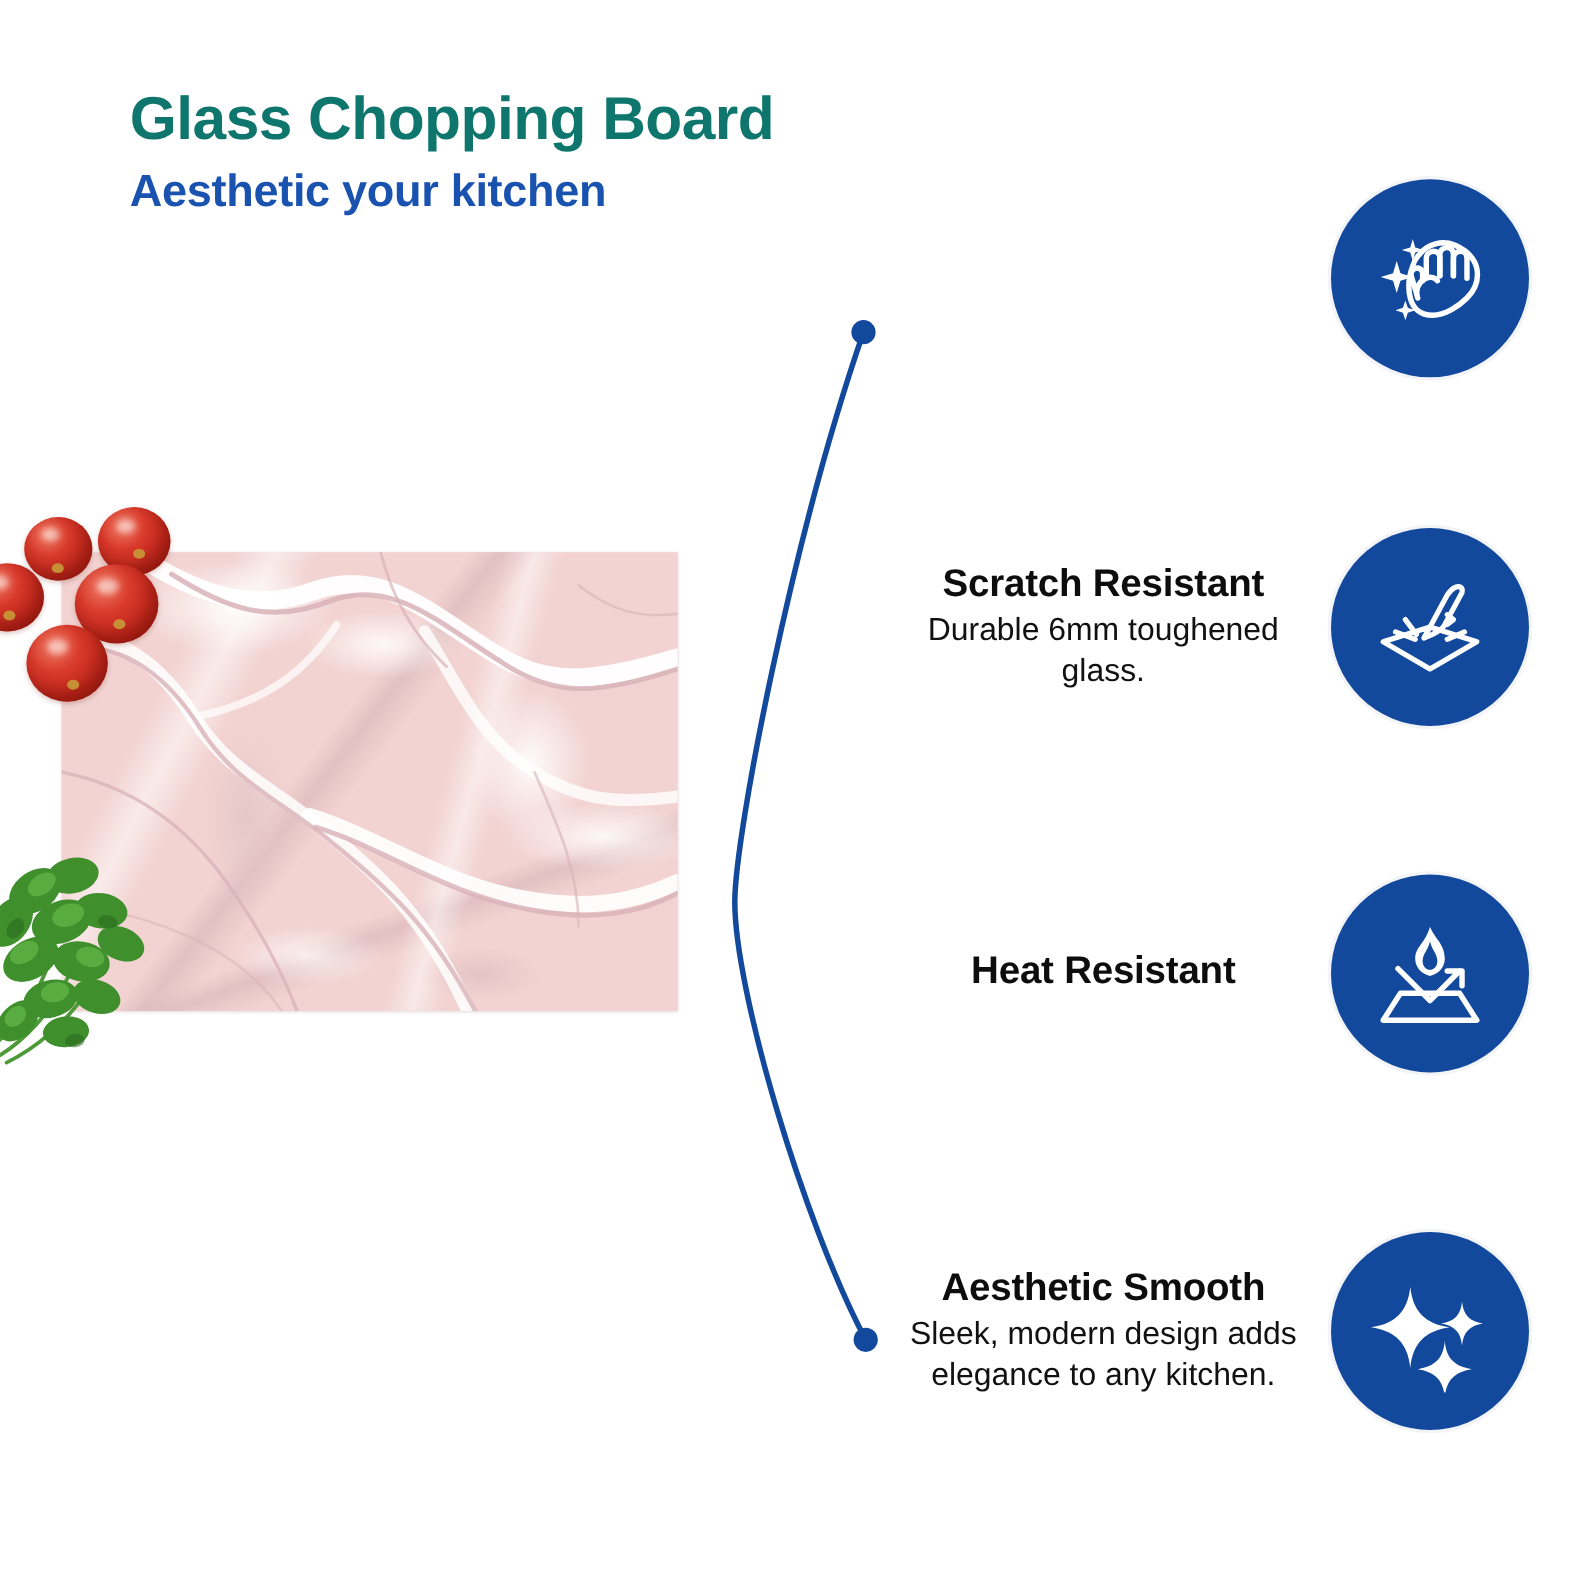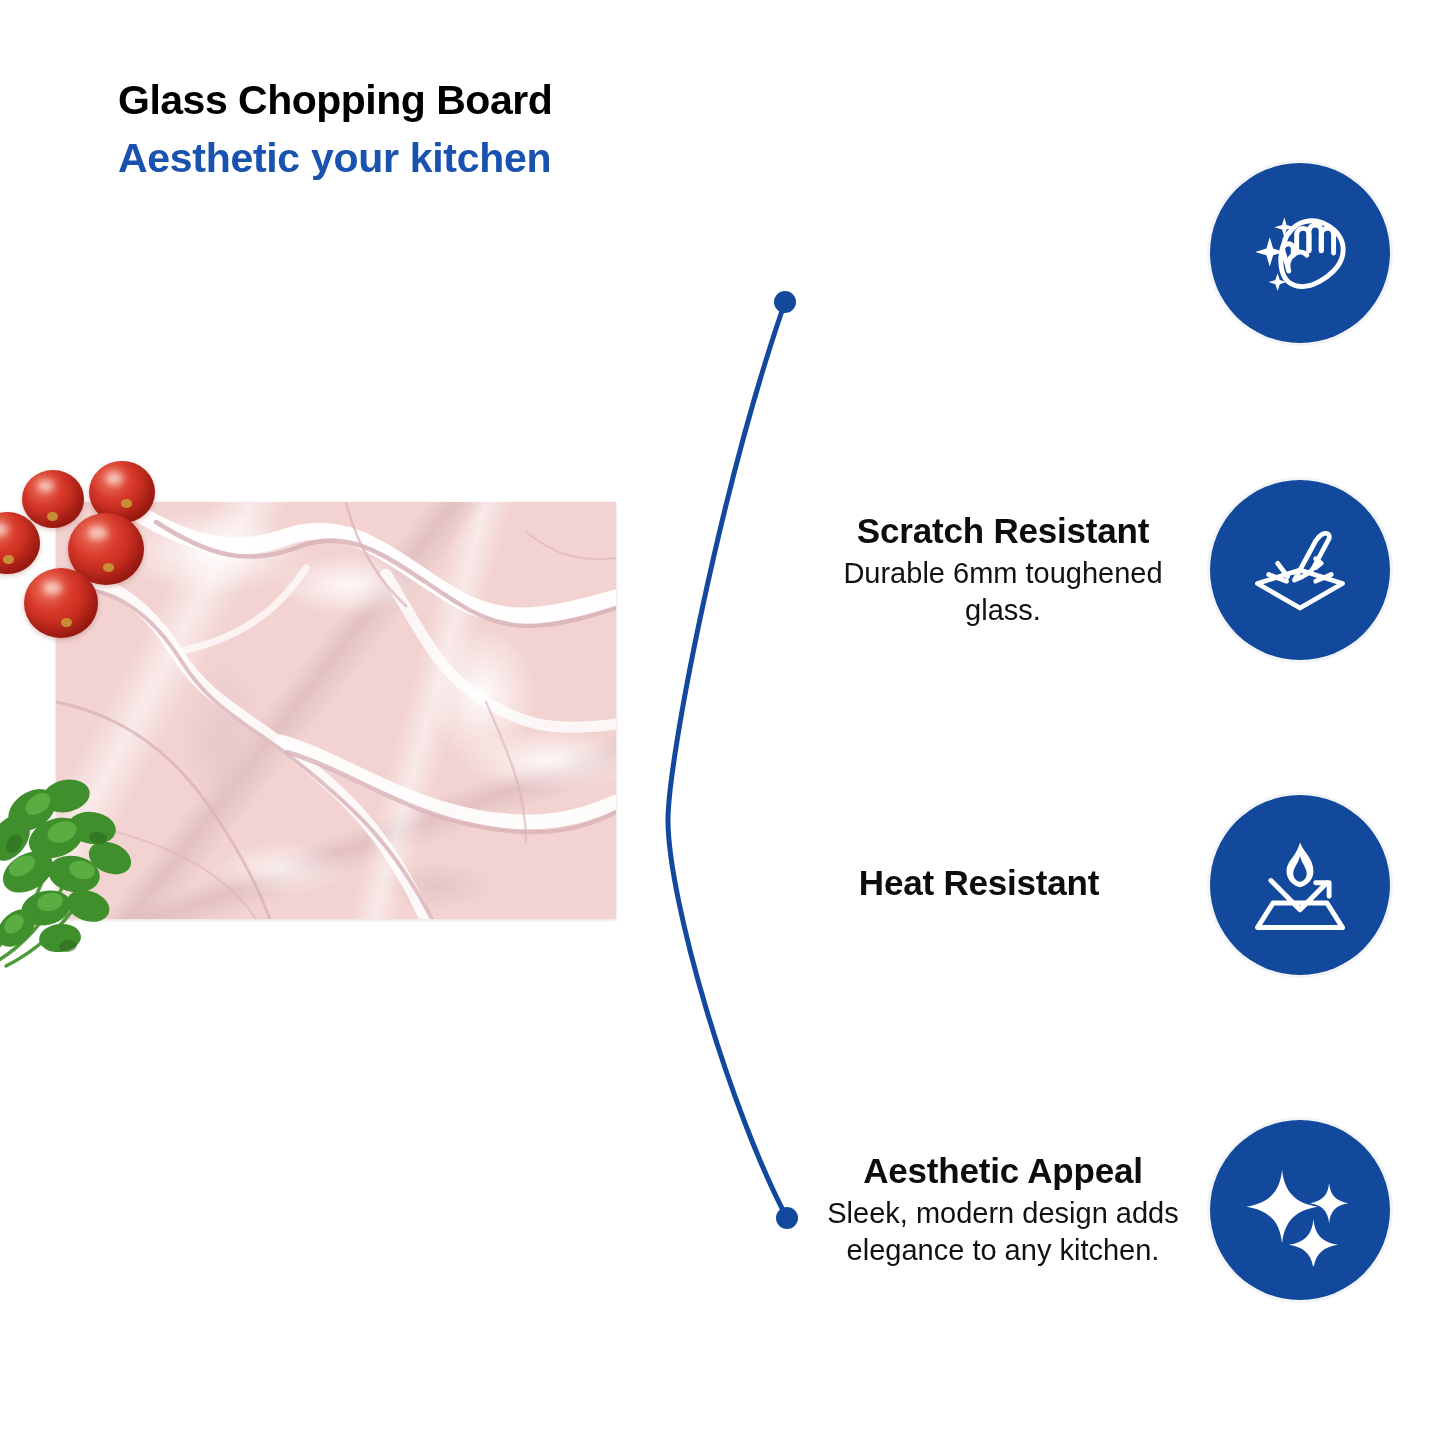--- a/index.html
+++ b/index.html
@@ -21,23 +21,23 @@
   
   #header-block {
     position: absolute;
     left: 118px;
     top: 78px;
     width: 780px;
   }
   #product-title {
     font-family: "Liberation Sans", sans-serif;
     font-weight: bold;
-    font-size: 41px;
+    font-size: 55px;
     letter-spacing: -0.5px;
-    color: #000000;
+    color: #0f766e;
     line-height: 1.08;
     margin: 0;
     white-space: nowrap;
   }
   #product-subtitle {
     font-family: "Liberation Sans", sans-serif;
     font-weight: bold;
     font-size: 41px;
     letter-spacing: -0.3px;
     color: #1a52b0;
@@ -295,40 +295,40 @@
           <path d="M64,40 L69,44 L64,48"></path>
           <path d="M30,44 L39,56"></path>
           <path d="M22,54 L38,60"></path>
           <path d="M44,52 L48,52"></path>
           <path d="M78,54 L64,60"></path>
         </g>
       </svg>
     </div>
   </div>
 
-  <div class="feature-row" style="top:795px;gap:24px;">
+  <div class="feature-row" style="top:795px;">
     <div class="feature-text">
       <p class="feature-title">Heat Resistant</p>
     </div>
     <div class="feature-icon-circle">
       <svg viewBox="0 0 100 100">
         <path d="M50,12 C54,22 62,26 62,38 C62,44 58,50 50,52 C42,50 38,44 38,38 C38,28 46,26 50,12 Z
                  M50,24 C48,32 44,34 44,40 C44,44 47,47 50,47 C53,47 56,44 56,40 C56,34 52,32 50,24 Z" fill="#ffffff" fill-rule="evenodd"></path>
         <g fill="none" stroke="#ffffff" stroke-width="4.4" stroke-linecap="round" stroke-linejoin="round">
           <path d="M12,88 L26,66 L74,66 L88,88 Z"></path>
           <path d="M24,46 L50,72 L74,48"></path>
           <path d="M64,48 L76,48 L76,60"></path>
         </g>
       </svg>
     </div>
   </div>
 
   <div class="feature-row" style="top:1120px;">
     <div class="feature-text">
-      <p class="feature-title">Aesthetic Appeal</p>
+      <p class="feature-title">Aesthetic Smooth</p>
       <p class="feature-desc">Sleek, modern design adds elegance to any kitchen.</p>
     </div>
     <div class="feature-icon-circle">
       <svg viewBox="0 0 100 100">
         <g fill="#ffffff">
           <path d="M34,14 C36,34 46,44 66,47 C46,50 36,60 34,80 C32,60 22,50 2,47 C22,44 32,34 34,14 Z"></path>
           <path d="M76,26 C77,37 82,42 93,44 C82,46 77,51 76,62 C75,51 70,46 59,44 C70,42 75,37 76,26 Z"></path>
           <path d="M62,58 C63,72 70,79 84,81 C70,83 63,90 62,104 C61,90 54,83 40,81 C54,79 61,72 62,58 Z"></path>
         </g>
       </svg>

